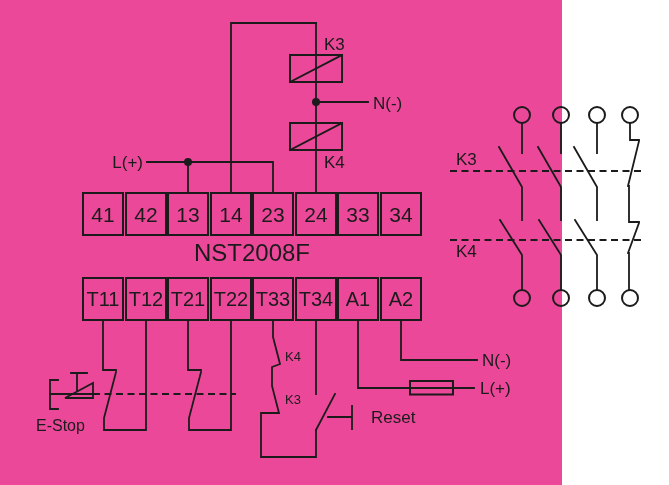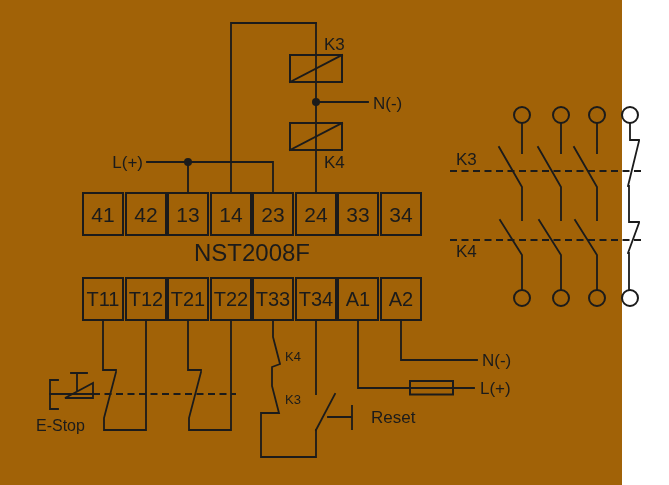--- a/index.html
+++ b/index.html
@@ -2,23 +2,23 @@
 <html><head>
 <meta charset="utf-8">
 <style>
   html, body {
     margin: 0;
     padding: 0;
     background: #ffffff;
   }
   #stage {
     position: relative;
-    width: 622px;
+    width: 562px;
     height: 485px;
-    background: #a16207;
+    background: #ec4899;
     font-family: "Liberation Sans", sans-serif;
   }
   svg text {
     font-family: "Liberation Sans", sans-serif;
     fill: #1b1b1b;
   }
   .wire {
     stroke: #1b1b1b;
     stroke-width: 1.8;
     fill: none;

